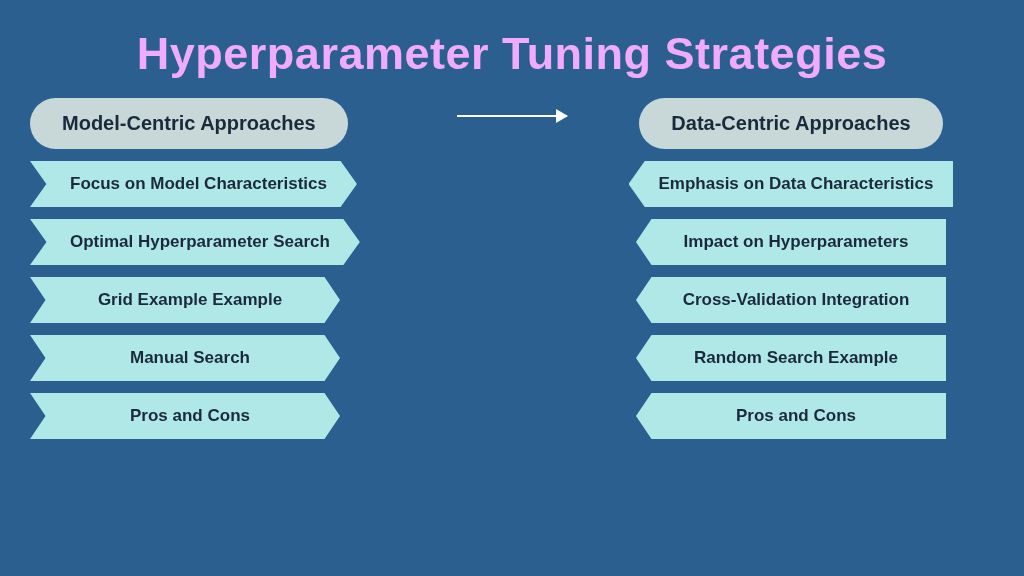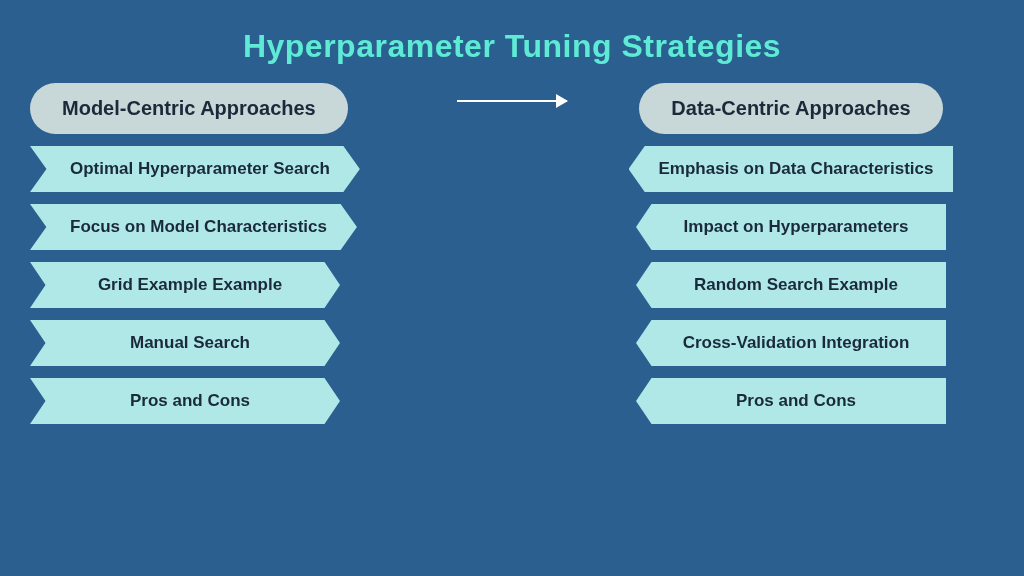--- a/index.html
+++ b/index.html
@@ -9,22 +9,22 @@
       height: 576px;
       background-color: #2a5f8f;
       font-family: Arial, sans-serif;
       overflow: hidden;
       display: flex;
       flex-direction: column;
       align-items: center;
     }
 
     .main-title {
-      color: #5eead4;
-      font-size: 32px;
+      color: #f0abfc;
+      font-size: 45px;
       font-weight: 900;
       text-align: left;
       margin-top: 28px;
       margin-bottom: 18px;
       letter-spacing: 0.5px;
     }
 
     .content-area {
       display: flex;
       flex-direction: row;
@@ -116,32 +116,32 @@
   </style>
 </head>
 <body>
 
 <h1 class="main-title">Hyperparameter Tuning Strategies</h1>
 
 <div class="content-area">
 
   <div class="column left">
     <div class="pill">Model-Centric Approaches</div>
+    <div class="ribbon">Focus on Model Characteristics</div>
     <div class="ribbon">Optimal Hyperparameter Search</div>
-    <div class="ribbon">Focus on Model Characteristics</div>
     <div class="ribbon">Grid Example Example</div>
     <div class="ribbon">Manual Search</div>
     <div class="ribbon">Pros and Cons</div>
   </div>
 
   <div style="display:flex; align-items:flex-start; justify-content:center; padding-top:17px; flex-shrink:0; width:120px;">
     <div class="arrow-connector" style="width:100%;"></div>
   </div>
 
   <div class="column right">
     <div class="pill">Data-Centric Approaches</div>
     <div class="ribbon">Emphasis on Data Characteristics</div>
     <div class="ribbon">Impact on Hyperparameters</div>
+    <div class="ribbon">Cross-Validation Integration</div>
     <div class="ribbon">Random Search Example</div>
-    <div class="ribbon">Cross-Validation Integration</div>
     <div class="ribbon">Pros and Cons</div>
   </div>
 </div>
 
 </body></html>

